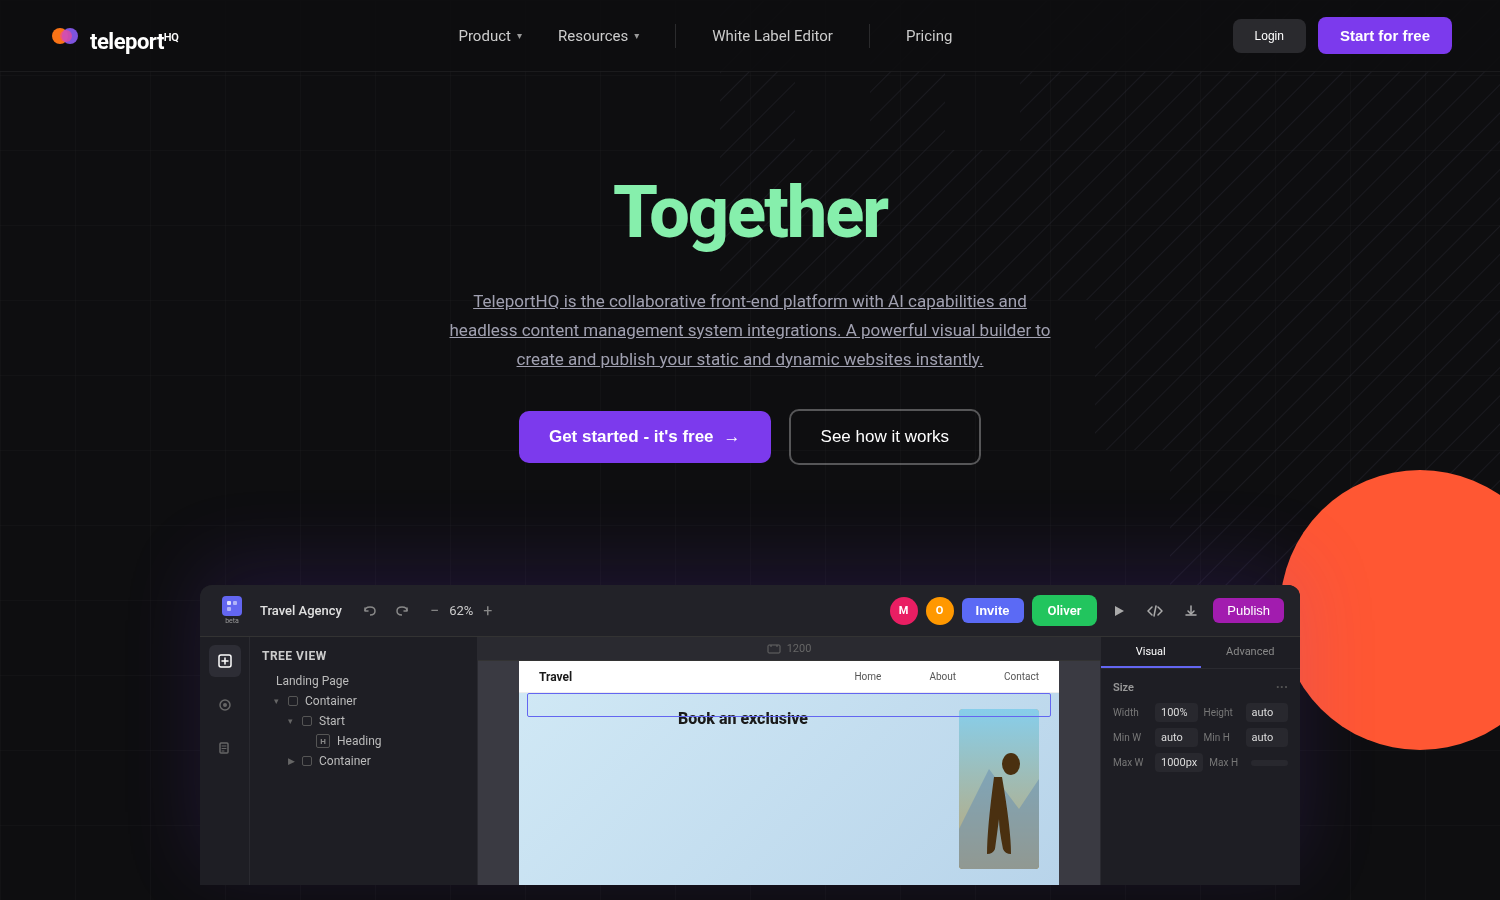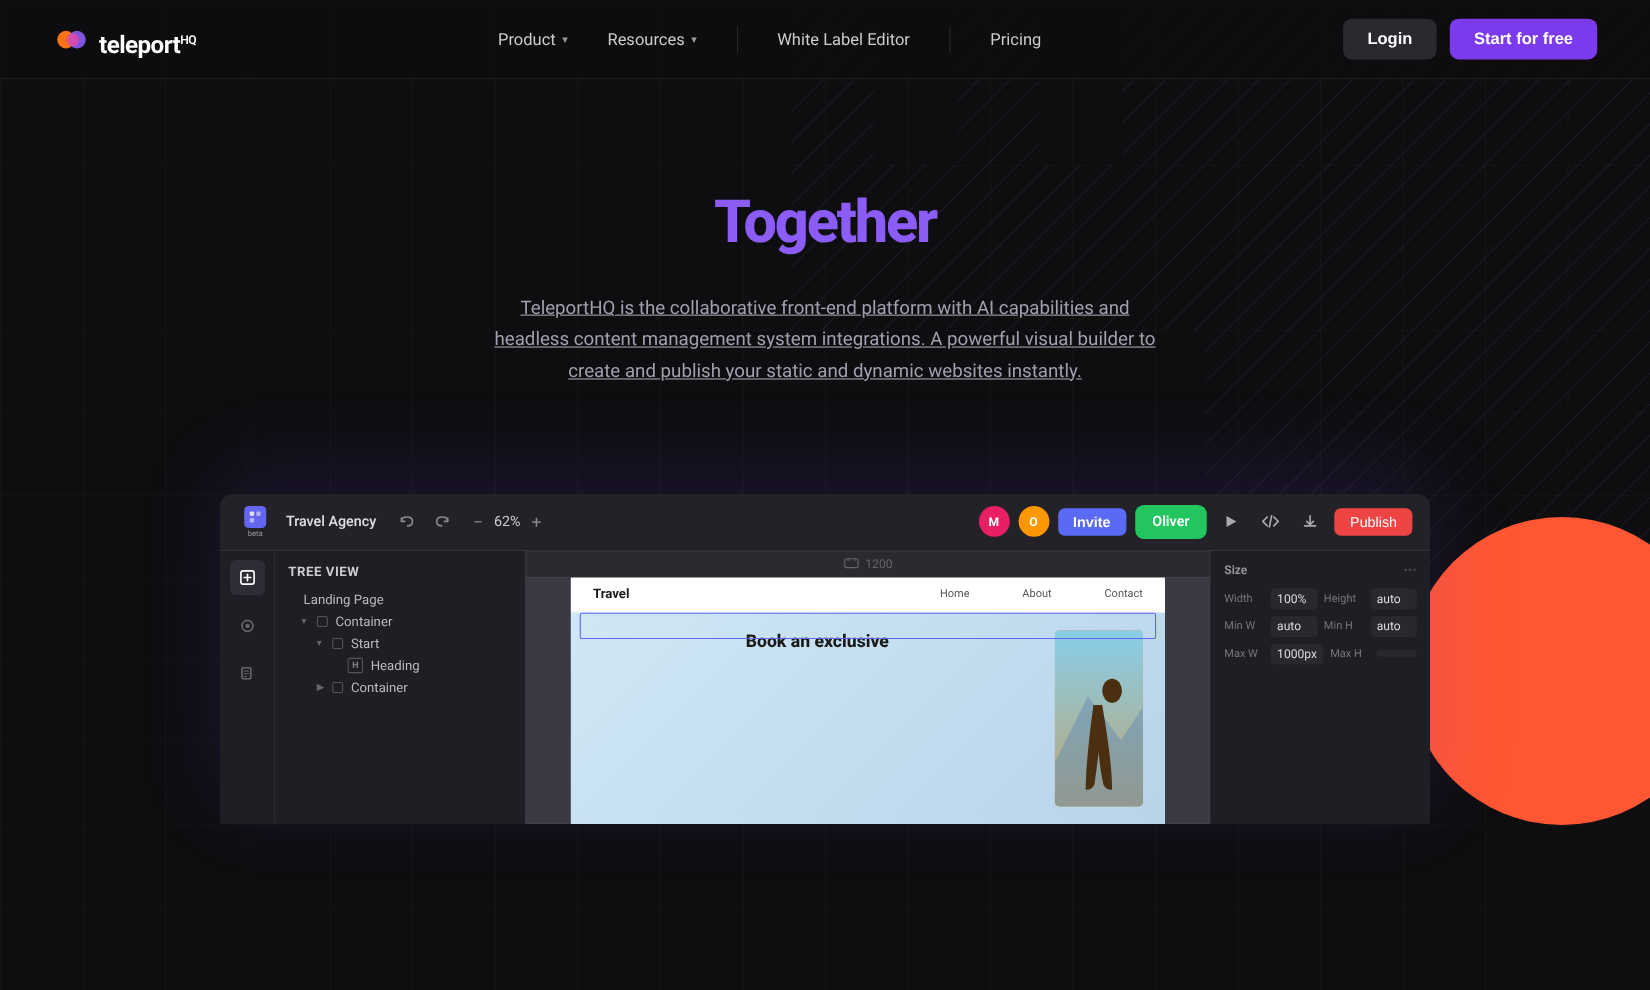--- a/index.html
+++ b/index.html
@@ -109,22 +109,22 @@
       align-items: center;
       gap: 12px;
     }
 
     .btn-login {
       background: #2a2a2e;
       color: #fff;
       border: none;
       padding: 10px 22px;
       border-radius: 8px;
-      font-size: 15px;
-      font-weight: 700;
+      font-size: 12px;
+      font-weight: 400;
       cursor: pointer;
     }
 
     .btn-start {
       background: #7c3aed;
       color: #fff;
       border: none;
       padding: 10px 22px;
       border-radius: 8px;
       font-size: 15px;
@@ -143,24 +143,24 @@
     .hero-title {
       font-size: 82px;
       font-weight: 800;
       line-height: 1.1;
       color: #ffffff;
       letter-spacing: -2px;
       margin-bottom: 8px;
     }
 
     .hero-title-colored {
-      font-size: 54px;
+      font-size: 72px;
       font-weight: 800;
       line-height: 1.15;
-      color: #8b5cf6;
+      color: #86efac;
       letter-spacing: -2px;
       margin-bottom: 32px;
     }
 
     .hero-subtitle {
       font-size: 17px;
       color: #a0a0b0;
       max-width: 620px;
       margin: 0 auto 36px;
       line-height: 1.7;
@@ -326,21 +326,21 @@
       height: 28px;
       display: flex;
       align-items: center;
       justify-content: center;
       color: #aaa;
       font-size: 14px;
       cursor: pointer;
     }
 
     .btn-publish {
-      background: #ef4444;
+      background: #a21caf;
       color: #fff;
       border: none;
       padding: 5px 14px;
       border-radius: 6px;
       font-size: 13px;
       font-weight: 500;
       cursor: pointer;
     }
 
     
@@ -676,20 +676,27 @@
 
   <div class="navbar-actions">
     <button class="btn-login">Login</button>
     <button class="btn-start">Start for free</button>
   </div>
 </nav>
 
 <section class="hero">
   <div class="hero-title-colored">Together</div>
   <p class="hero-subtitle">TeleportHQ is the collaborative front-end platform with AI capabilities and headless content management system integrations. A powerful visual builder to create and publish your static and dynamic websites instantly.</p>
+  <div class="hero-buttons">
+    <button class="btn-cta-primary">
+      <span>Get started - it's free</span>
+      <span>→</span>
+    </button>
+    <button class="btn-cta-secondary">See how it works</button>
+  </div>
 </section>
 
 <div class="editor-mockup">
 
   <div class="editor-toolbar">
     <div class="toolbar-beta-icon">
       <div class="beta-icon-shape">
         <svg width="12" height="12" viewBox="0 0 12 12" fill="none">
           <rect x="1" y="1" width="4" height="4" rx="1" fill="rgba(255,255,255,0.8)"></rect>
           <rect x="7" y="1" width="4" height="4" rx="1" fill="rgba(255,255,255,0.5)"></rect>
@@ -862,20 +869,24 @@
               </svg>
             </div>
           </div>
 
           <div style="position:absolute;top:32px;left:8px;right:8px;height:24px;border:1.5px solid #6366f1;pointer-events:none;border-radius:2px;"></div>
         </div>
       </div>
     </div>
 
     <div class="editor-right-panel">
+      <div class="right-panel-tabs">
+        <div class="right-tab active">Visual</div>
+        <div class="right-tab">Advanced</div>
+      </div>
       <div class="right-panel-body">
         <div class="right-panel-section-title">
           <span>Size</span>
           <span style="color:#555;font-size:14px">···</span>
         </div>
 
         <div class="right-panel-row">
           <span class="right-label">Width</span>
           <span class="right-value">100%</span>
           <span class="right-label">Height</span>

